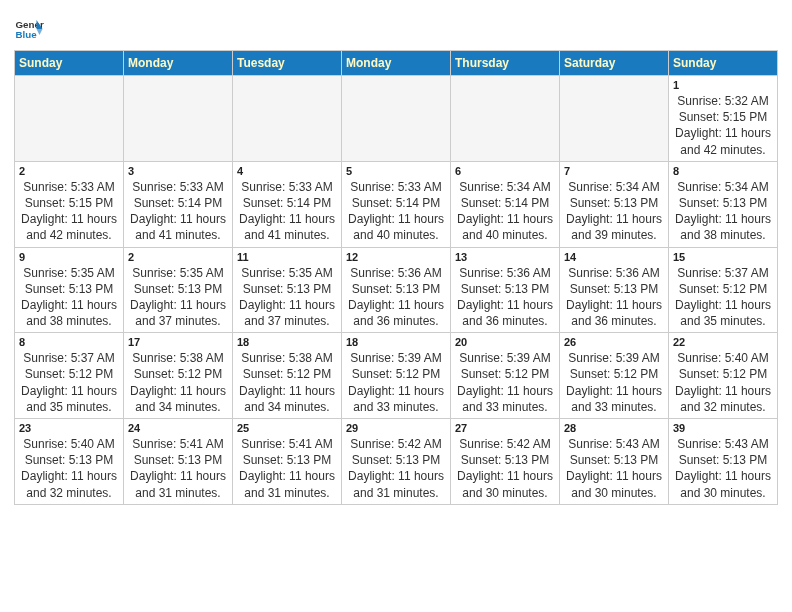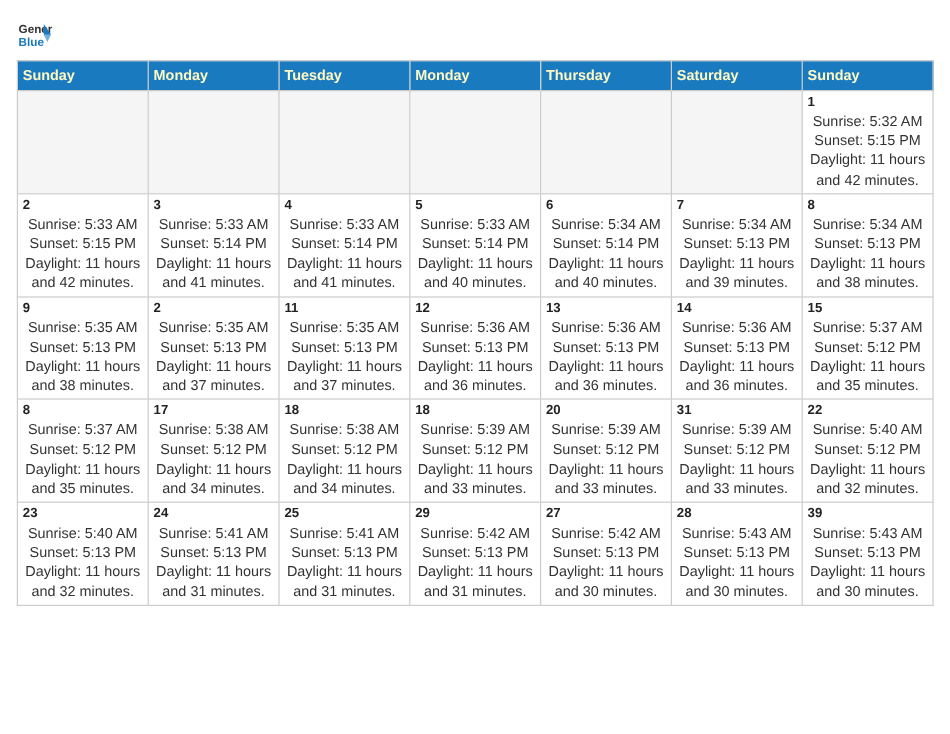--- a/index.html
+++ b/index.html
@@ -209,21 +209,21 @@
           </td>
           <td>
             <span class="day-number">18</span>
             <div class="cell-text">Sunrise: 5:39 AM<br>Sunset: 5:12 PM<br>Daylight: 11 hours and 33 minutes.</div>
           </td>
           <td>
             <span class="day-number">20</span>
             <div class="cell-text">Sunrise: 5:39 AM<br>Sunset: 5:12 PM<br>Daylight: 11 hours and 33 minutes.</div>
           </td>
           <td>
-            <span class="day-number">31</span>
+            <span class="day-number">26</span>
             <div class="cell-text">Sunrise: 5:39 AM<br>Sunset: 5:12 PM<br>Daylight: 11 hours and 33 minutes.</div>
           </td>
           <td>
             <span class="day-number">22</span>
             <div class="cell-text">Sunrise: 5:40 AM<br>Sunset: 5:12 PM<br>Daylight: 11 hours and 32 minutes.</div>
           </td>
         </tr>
         <tr>
           <td>
             <span class="day-number">23</span>

